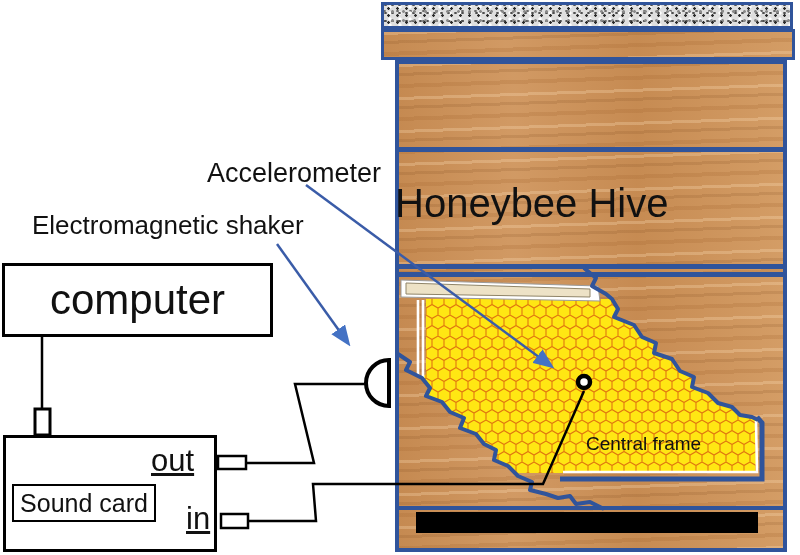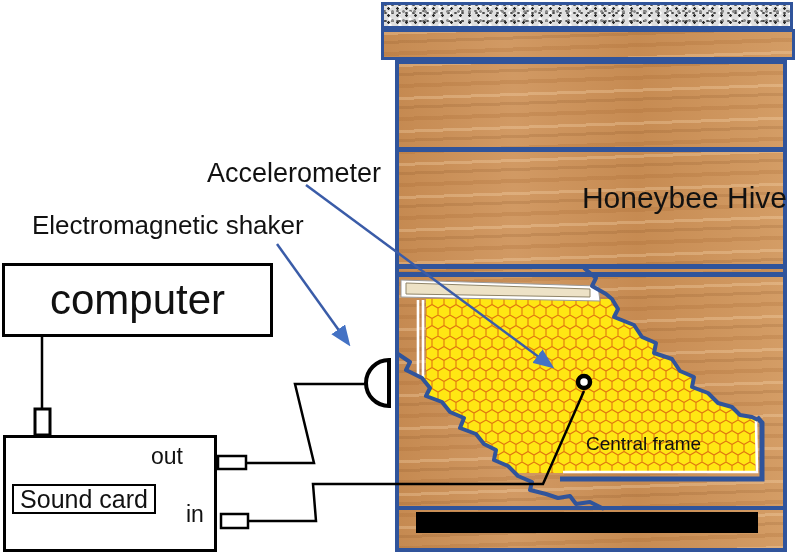--- a/index.html
+++ b/index.html
@@ -44,31 +44,31 @@
   .d2b{top:272px;height:5px;}
   .d3{top:506px;height:4px;}
   .entrance{left:416px;top:512px;width:342px;height:21px;background:#000;}
   
   .computer-box{
     left:2px;top:263px;width:271px;height:74px;background:#fff;border:3px solid #000;
     display:flex;align-items:center;justify-content:center;font-size:42px;
   }
   .sound-box{left:3px;top:435px;width:214px;height:117px;background:#fff;border:3px solid #000;}
   .sound-inner{
-    left:12px;top:484px;width:144px;height:30px;background:#fff;border:2px solid #000;
+    left:12px;top:484px;width:144px;height:38px;background:#fff;border:2px solid #000;
     display:flex;align-items:center;justify-content:center;font-size:25px;white-space:nowrap;
   }
-  .port-label{position:absolute;font-size:23px;line-height:1;}
+  .port-label{position:absolute;font-size:31px;line-height:1;text-decoration:underline;}
   .out-label{left:151px;top:445px;}
   .in-label{left:186px;top:503px;}
   
   .lab{position:absolute;z-index:10;line-height:1.05;white-space:nowrap;}
   .accel-label{left:207px;top:159px;font-size:27px;}
   .shaker-label{left:32px;top:212px;font-size:26px;}
-  .hive-title{left:395px;top:182px;width:392px;text-align:right;font-size:30px;}
+  .hive-title{left:395px;top:182px;width:392px;text-align:left;font-size:40px;}
   .central-frame-label{left:586px;top:434px;font-size:19px;}
   svg.overlay{position:absolute;left:0;top:0;z-index:5;}
 </style>
 </head>
 <body>
 
 <div class="stage">
 
   <div class="abs speckle hive-top-cover"></div>
   <div class="abs wood hive-roof"></div>

